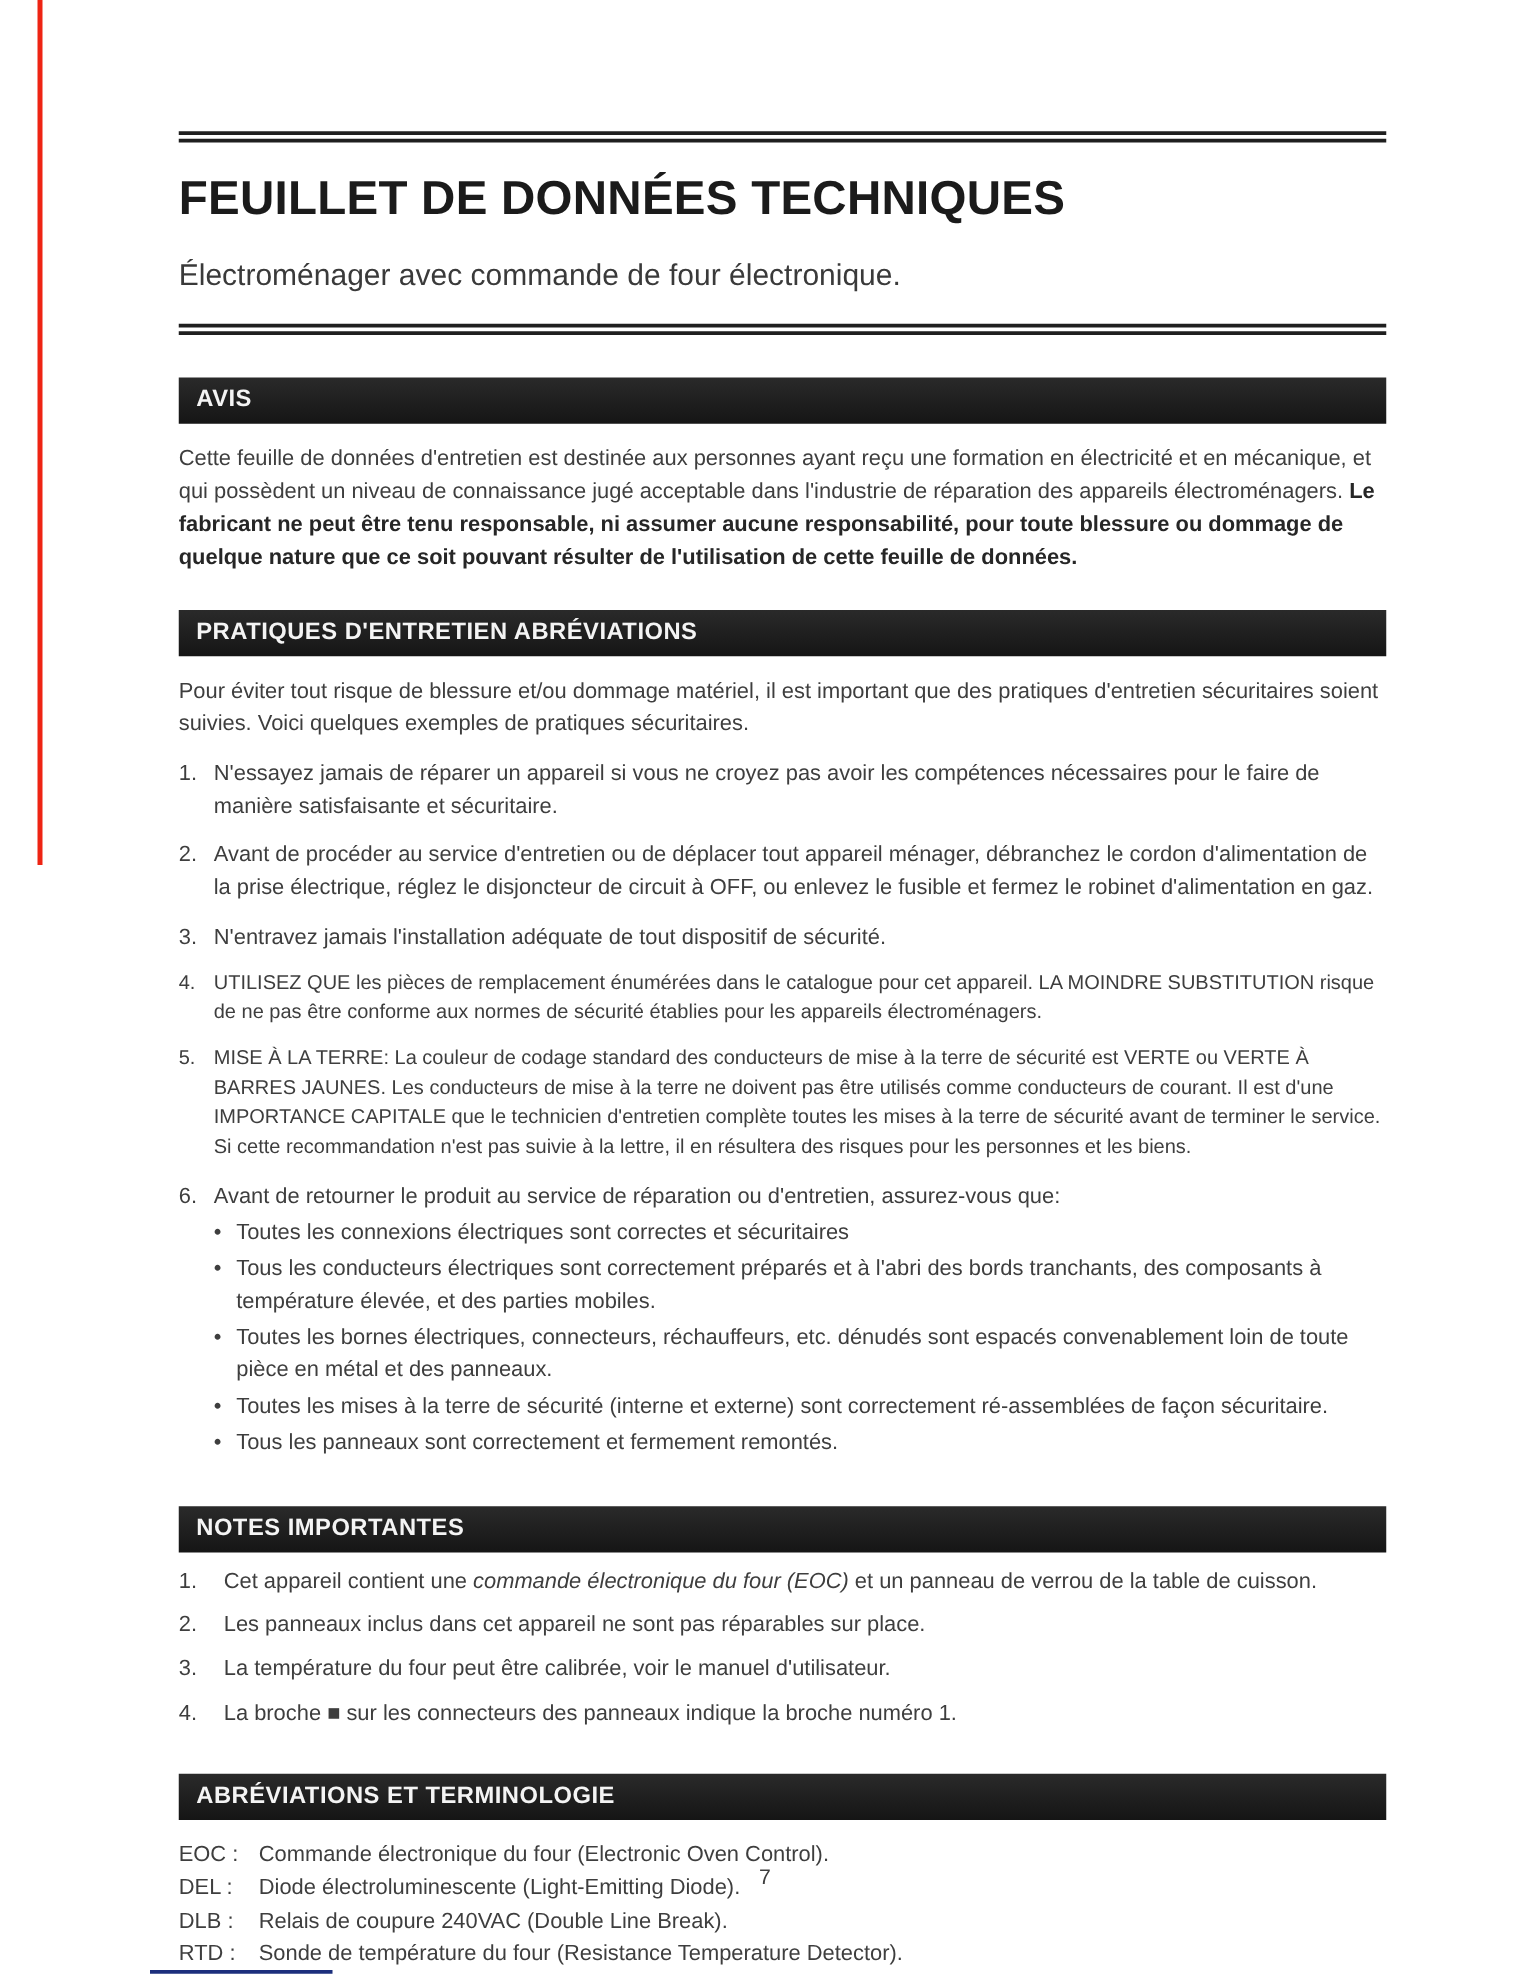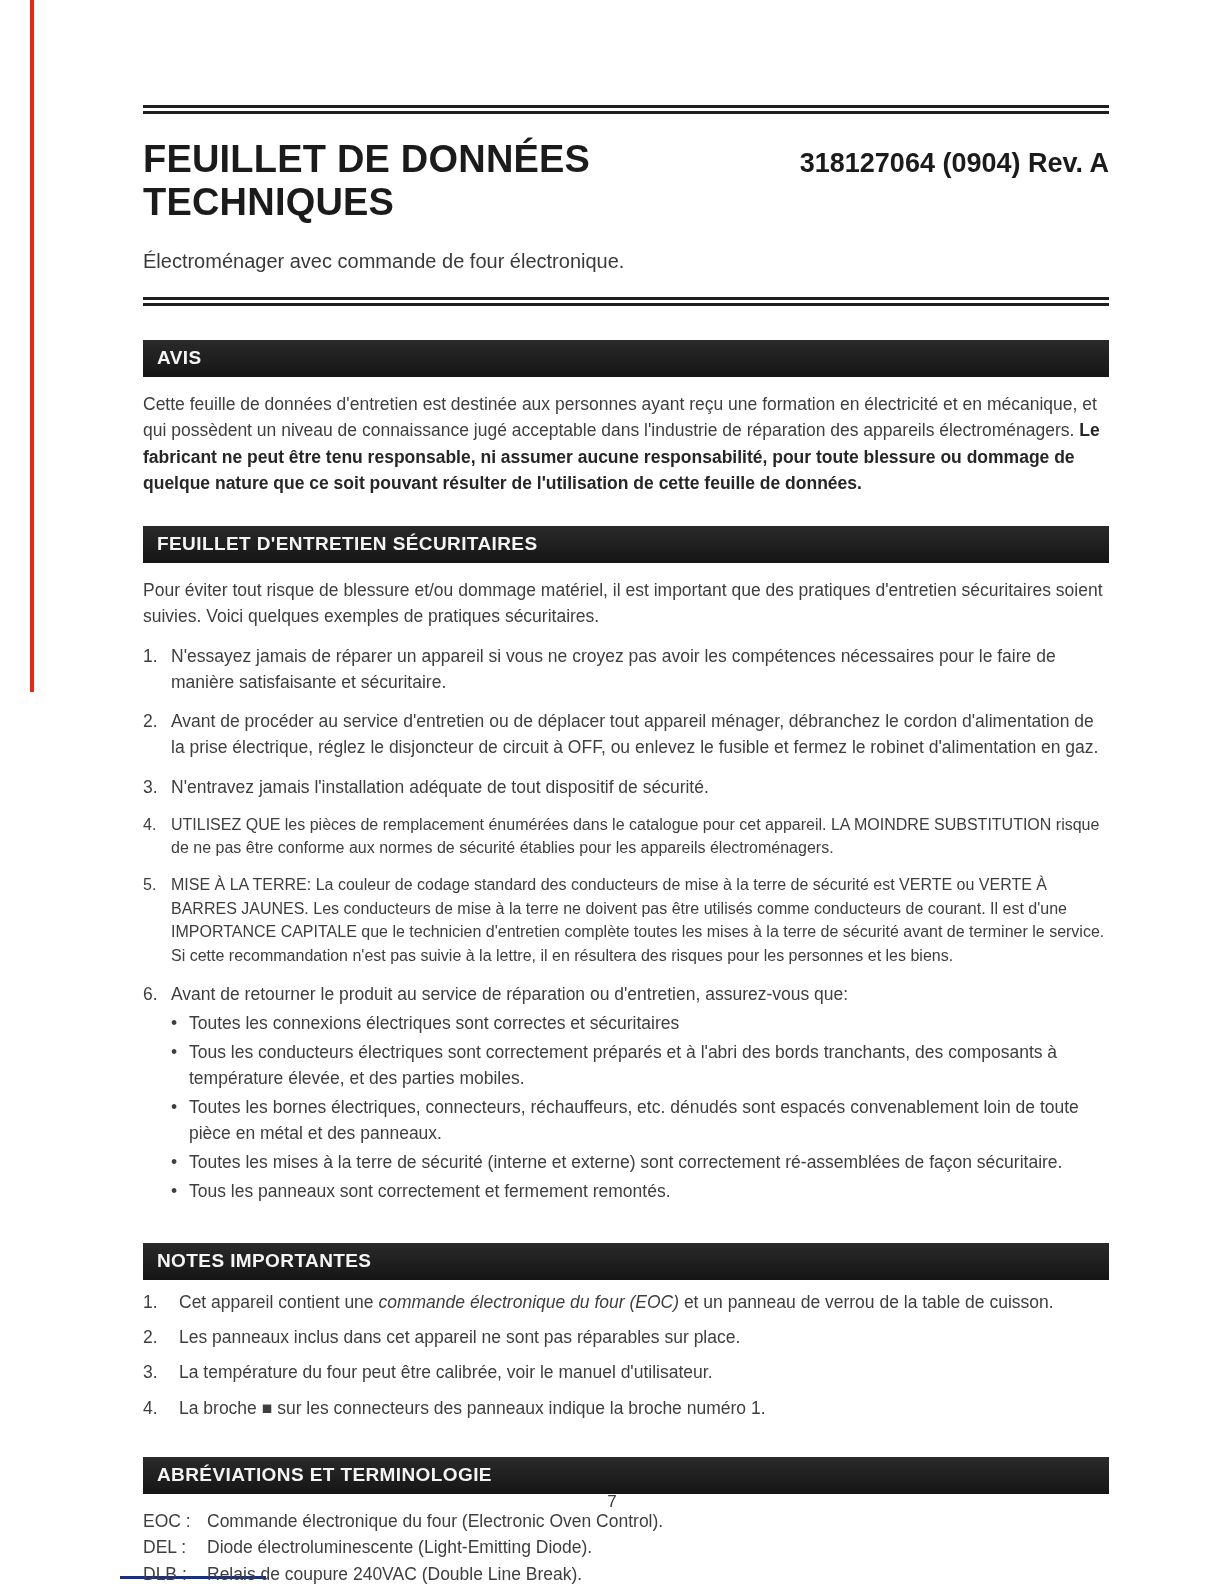--- a/index.html
+++ b/index.html
@@ -10,21 +10,21 @@
   .page{position:absolute;left:143px;top:0;width:966px;}
   .scan-line-red{position:absolute;left:30px;top:0;width:4px;height:692px;background:#ee2413;}
   .scan-line-blue{position:absolute;left:120px;top:1576px;width:146px;height:3px;background:#1c2f7d;}
 
   .rule-double{margin-top:105px;height:3px;border-top:3px solid #1f1f1f;border-bottom:3px solid #1f1f1f;}
   .rule-double.second{margin-top:24px;}
 
   .title-row{display:flex;align-items:baseline;margin-top:24px;}
   .doc-title{font-size:38px;font-weight:bold;color:#1b1b1b;letter-spacing:0.2px;}
   .doc-number{font-size:27px;font-weight:bold;color:#1b1b1b;margin-left:46px;white-space:nowrap;}
-  .subtitle{margin-top:26px;font-size:20px;color:#3a3a3a;}
+  .subtitle{margin-top:26px;font-size:24px;color:#3a3a3a;}
 
   .section-bar{
     margin-top:30px;background:linear-gradient(#2a2a2a,#151515);
     color:#f4f4f4;font-weight:bold;font-size:19px;letter-spacing:0.4px;
     padding:7px 2px 8px 14px;
   }
   .section-bar.tight{margin-top:34px;}
 
   p.body{font-size:17.5px;line-height:1.5;margin:14px 0 0 0;}
   p.body strong{color:#262626;}
@@ -56,32 +56,31 @@
 
 <div class="scan-line-red"></div>
 <div class="scan-line-blue"></div>
 
 <div class="page">
 
   <div class="rule-double"></div>
 
   <div class="title-row">
     <span class="doc-title">FEUILLET DE DONNÉES TECHNIQUES</span>
-    <span class="doc-number">318127064 (0904) Rev. A</span>
   </div>
 
   <div class="subtitle">Électroménager avec commande de four électronique.</div>
 
   <div class="rule-double second"></div>
 
   <div class="section-bar tight">AVIS</div>
 
   <p class="body"><span>Cette feuille de données d'entretien est destinée aux personnes ayant reçu une formation en électricité et en mécanique, et qui possèdent un niveau de connaissance jugé acceptable dans l'industrie de réparation des appareils électroménagers. </span><strong>Le fabricant ne peut être tenu responsable, ni assumer aucune responsabilité, pour toute blessure ou dommage de quelque nature que ce soit pouvant résulter de l'utilisation de cette feuille de données.</strong></p>
 
-  <div class="section-bar">FEUILLET D'ENTRETIEN SÉCURITAIRES</div>
+  <div class="section-bar">PRATIQUES D'ENTRETIEN ABRÉVIATIONS</div>
 
   <p class="body">Pour éviter tout risque de blessure et/ou dommage matériel, il est important que des pratiques d'entretien sécuritaires soient suivies. Voici quelques exemples de pratiques sécuritaires.</p>
 
   <div class="li">
     <span class="num">1.</span>
     <span class="txt">N'essayez jamais de réparer un appareil si vous ne croyez pas avoir les compétences nécessaires pour le faire de manière satisfaisante et sécuritaire.</span>
   </div>
   <div class="li">
     <span class="num">2.</span>
     <span class="txt">Avant de procéder au service d'entretien ou de déplacer tout appareil ménager, débranchez le cordon d'alimentation de la prise électrique, réglez le disjoncteur de circuit à OFF, ou enlevez le fusible et fermez le robinet d'alimentation en gaz.</span>

